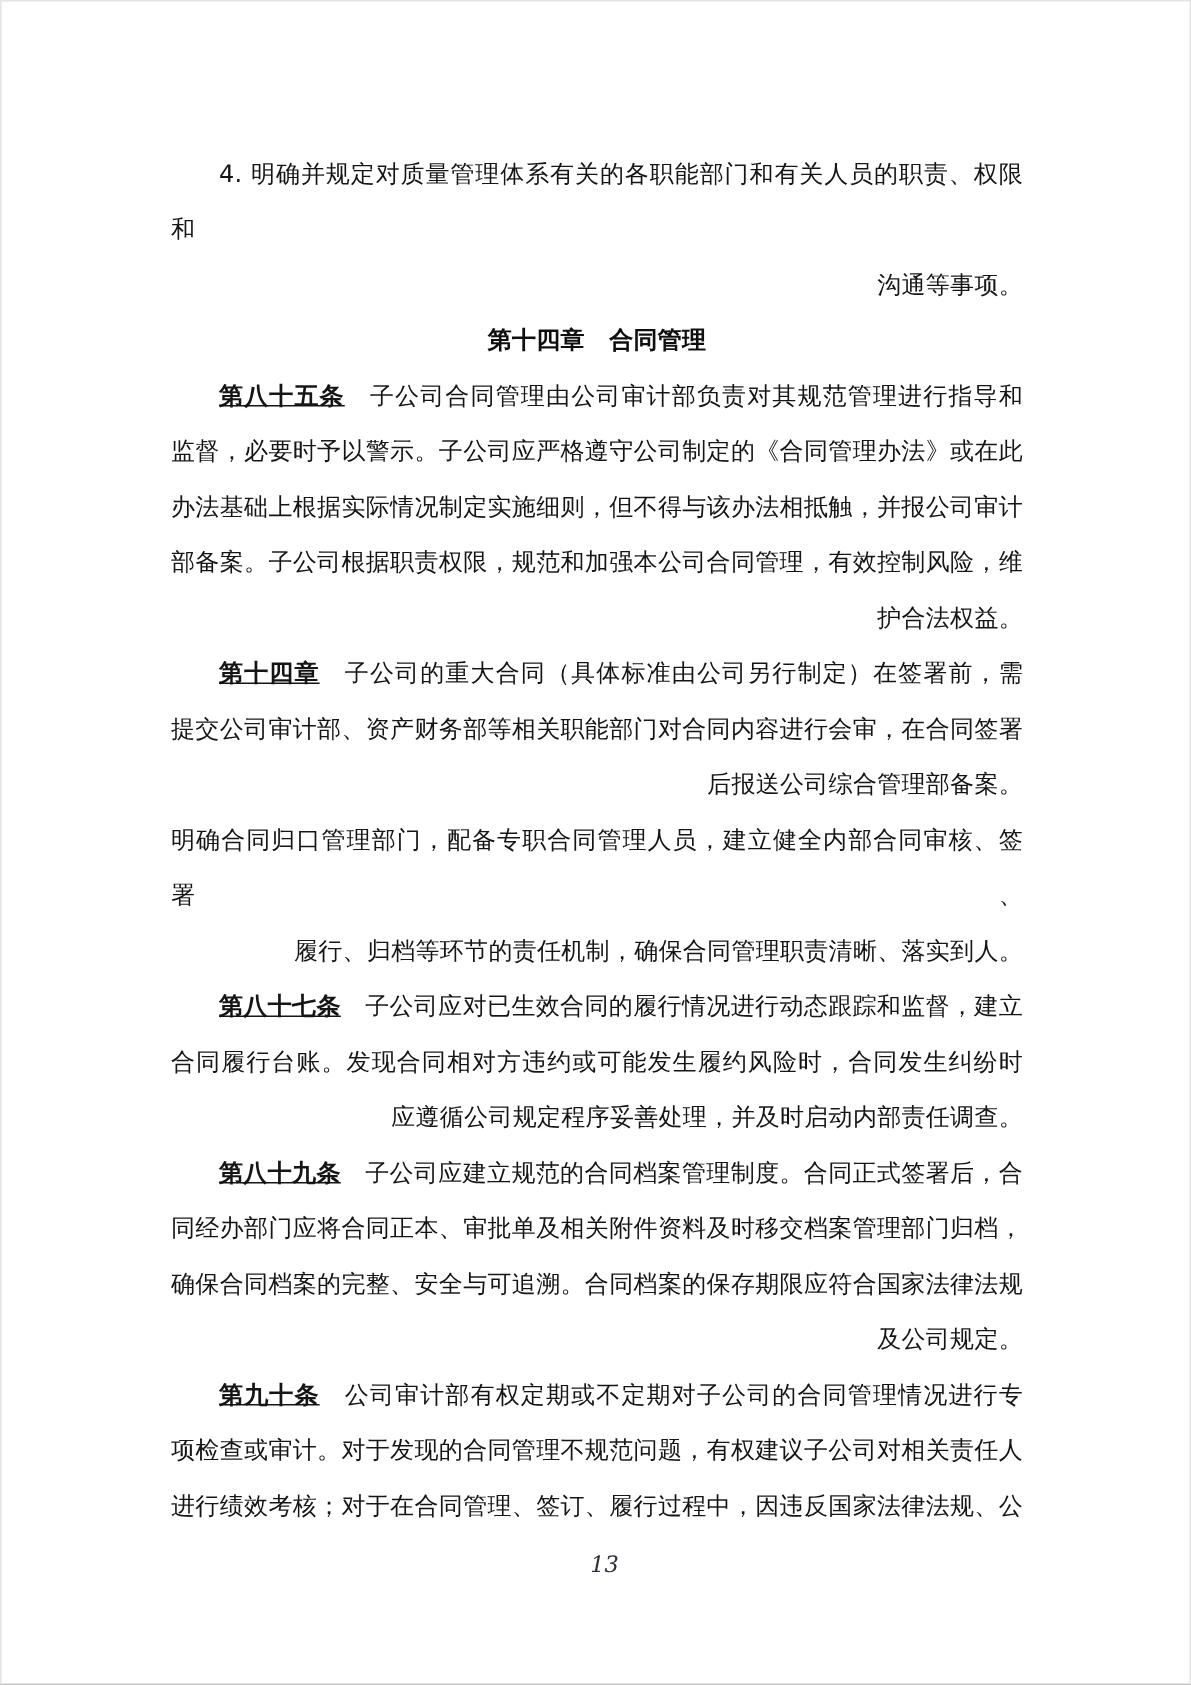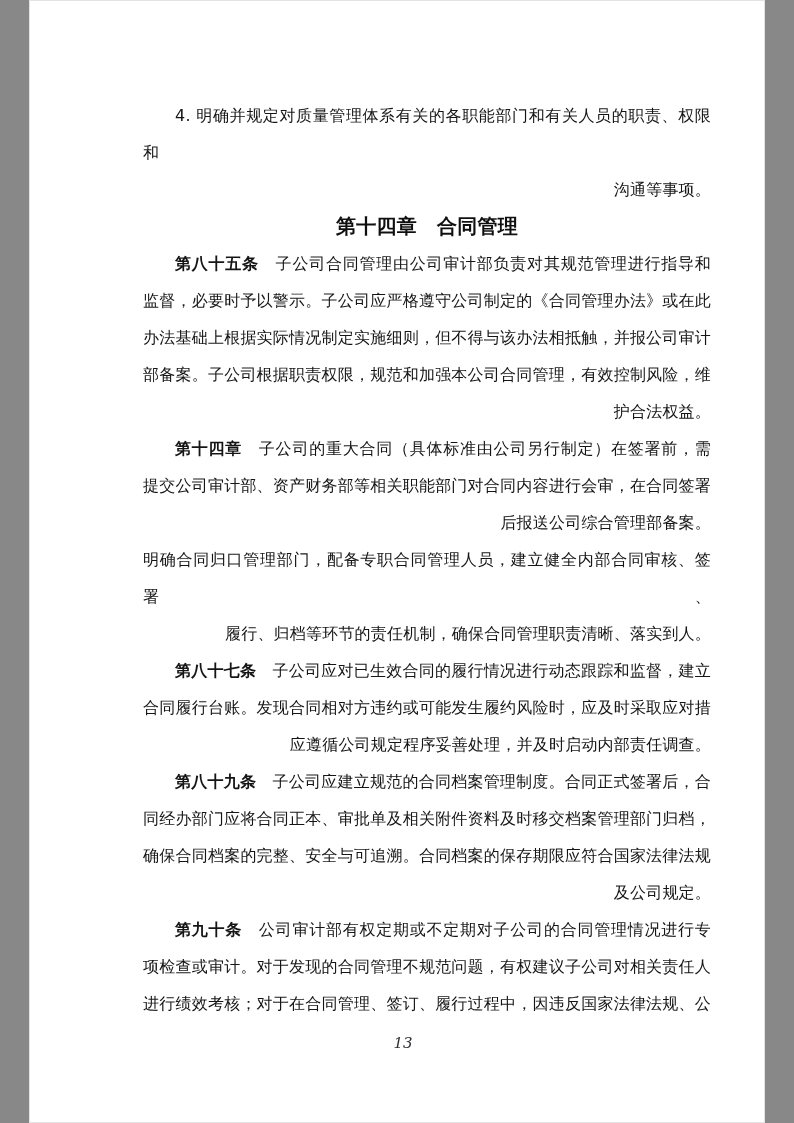--- a/index.html
+++ b/index.html
@@ -1,18 +1,18 @@
 <!DOCTYPE html>
 <html><head>
 <meta charset="utf-8">
 <style>
   html, body { margin: 0; padding: 0; background: #888; }
   .page {
     position: relative;
-    width: 736px;
+    width: 794px;
     height: 1123px;
     margin: 0 auto;
     background: #ffffff;
     box-sizing: border-box;
     border: 1px solid #e3e3e3;
     overflow: hidden;
     font-family: "DejaVu Sans", sans-serif;
   }
   .doc-body {
     position: absolute;
@@ -20,25 +20,25 @@
     top: 96px;
     width: 568px;
     font-size: 16px;
     line-height: 37px;
     color: #151515;
     letter-spacing: 0.2px;
   }
   .line { min-height: 37px; text-align: right; }
   .line.just { text-align: justify; text-align-last: justify; }
   .line.indent { text-indent: 2em; }
-  .b { font-weight: bold; }
+  .b { font-weight: bold; text-decoration: underline; }
   .heading {
     text-align: center;
     font-weight: bold;
-    font-size: 20px;
+    font-size: 16px;
     line-height: 37px;
     color: #0f0f0f;
   }
   .footer {
     position: absolute;
     left: 0;
     right: 0;
     top: 1033px;
     text-align: center;
     font-family: "DejaVu Serif", "Liberation Serif", serif;
@@ -60,21 +60,21 @@
       <div class="line just"><span>监督，必要时予以警示。子公司应严格遵守公司制定的《合同管理办法》或在此</span></div>
       <div class="line just"><span>办法基础上根据实际情况制定实施细则，但不得与该办法相抵触，并报公司审计</span></div>
       <div class="line just"><span>部备案。子公司根据职责权限，规范和加强本公司合同管理，有效控制风险，维</span></div>
       <div class="line"><span>护合法权益。</span></div>
       <div class="line indent just"><span class="b">第十四章</span><span>　子公司的重大合同（具体标准由公司另行制定）在签署前，需</span></div>
       <div class="line just"><span>提交公司审计部、资产财务部等相关职能部门对合同内容进行会审，在合同签署</span></div>
       <div class="line"><span>后报送公司综合管理部备案。</span></div>
       <div class="line just"><span>明确合同归口管理部门，配备专职合同管理人员，建立健全内部合同审核、签署、</span></div>
       <div class="line"><span>履行、归档等环节的责任机制，确保合同管理职责清晰、落实到人。</span></div>
       <div class="line indent just"><span class="b">第八十七条</span><span>　子公司应对已生效合同的履行情况进行动态跟踪和监督，建立</span></div>
-      <div class="line just"><span>合同履行台账。发现合同相对方违约或可能发生履约风险时，应及时采取应对措</span></div>
+      <div class="line just"><span>合同履行台账。发现合同相对方违约或可能发生履约风险时，合同发生纠纷时</span></div>
       <div class="line"><span>应遵循公司规定程序妥善处理，并及时启动内部责任调查。</span></div>
       <div class="line indent just"><span class="b">第八十九条</span><span>　子公司应建立规范的合同档案管理制度。合同正式签署后，合</span></div>
       <div class="line just"><span>同经办部门应将合同正本、审批单及相关附件资料及时移交档案管理部门归档，</span></div>
       <div class="line just"><span>确保合同档案的完整、安全与可追溯。合同档案的保存期限应符合国家法律法规</span></div>
       <div class="line"><span>及公司规定。</span></div>
       <div class="line indent just"><span class="b">第九十条</span><span>　公司审计部有权定期或不定期对子公司的合同管理情况进行专</span></div>
       <div class="line just"><span>项检查或审计。对于发现的合同管理不规范问题，有权建议子公司对相关责任人</span></div>
       <div class="line just"><span>进行绩效考核；对于在合同管理、签订、履行过程中，因违反国家法律法规、公</span></div>
     </div>
   <div class="footer">13</div>

